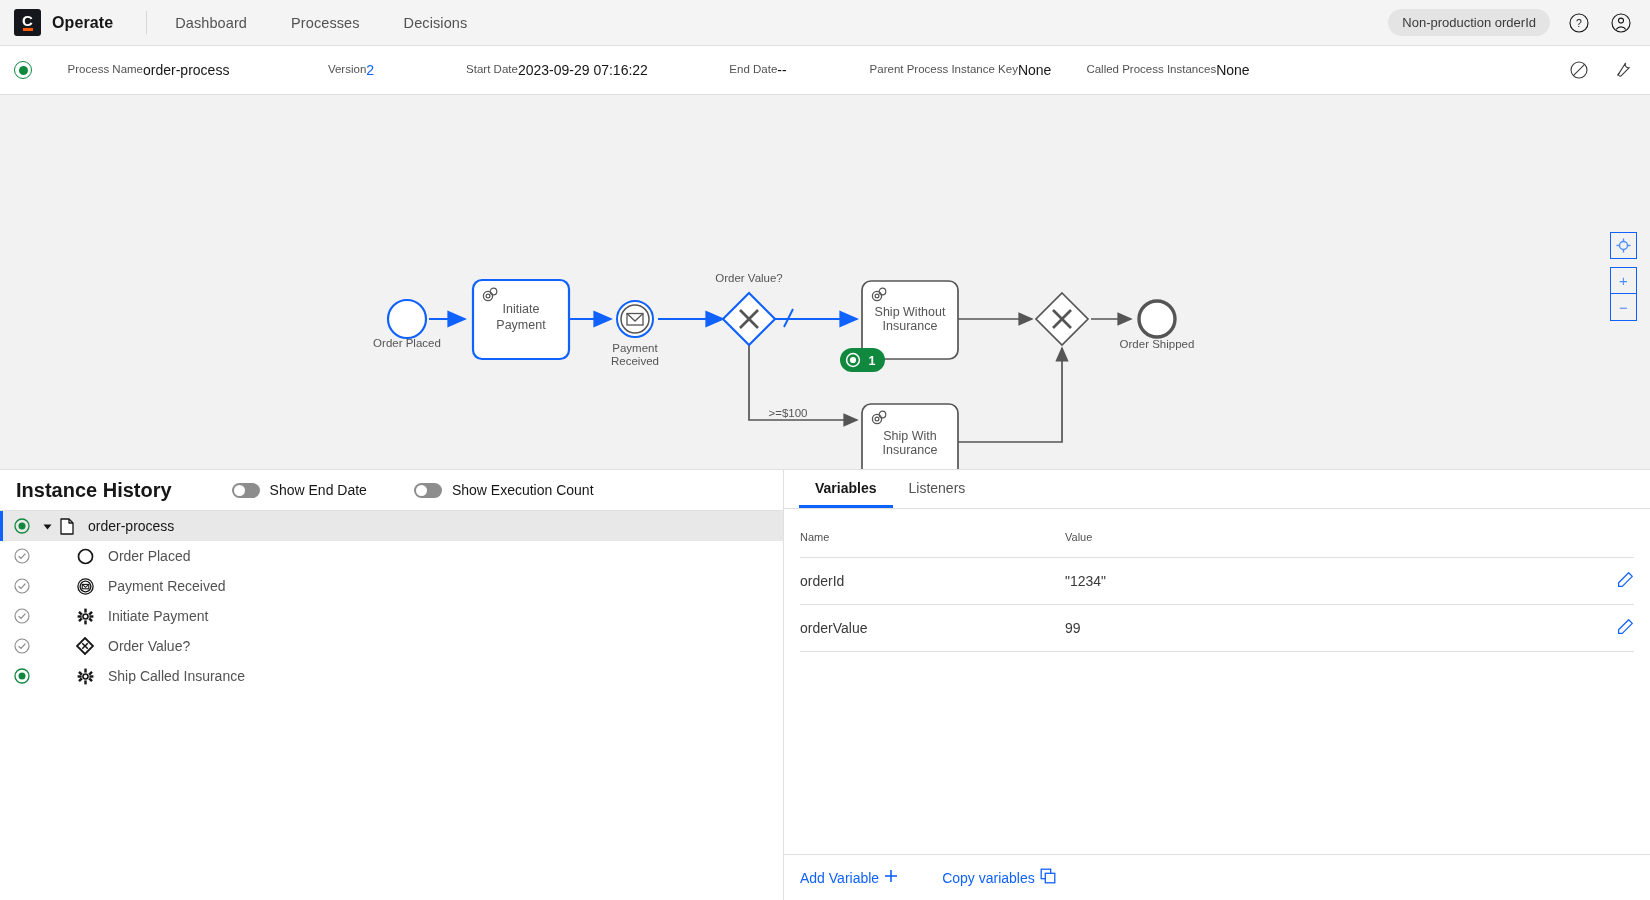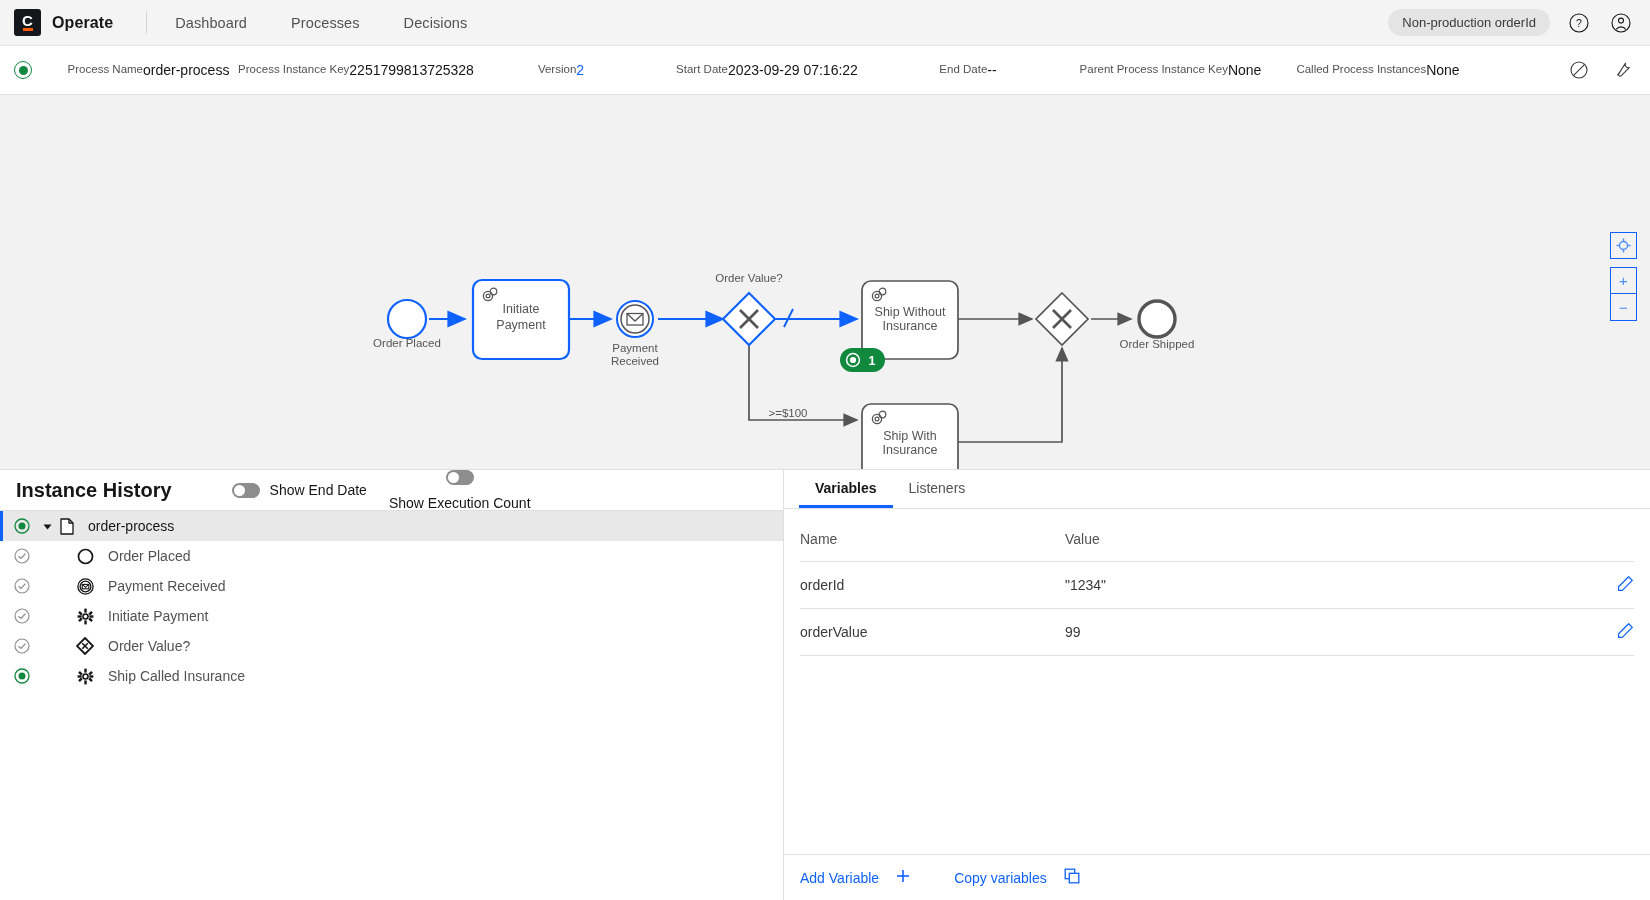--- a/index.html
+++ b/index.html
@@ -131,21 +131,21 @@
     border-right: 1px solid #e0e0e0;
     display: flex; flex-direction: column;
   }
   .history-head {
     height: 41px; display: flex; align-items: center;
     padding: 0 16px; gap: 0;
     border-bottom: 1px solid #e0e0e0;
   }
   .history-title { font-size: 20px; font-weight: bold; }
   .toggle-wrap { display: flex; align-items: center; gap: 10px; margin-left: 60px; }
-  .toggle-wrap.second { margin-left: 22px; flex-direction: column; }
+  .toggle-wrap.second { margin-left: 47px; }
   .toggle {
     width: 28px; height: 15px; border-radius: 8px;
     background: #8d8d8d; position: relative; cursor: pointer; flex: none;
   }
   .toggle i {
     position: absolute; left: 2px; top: 2px;
     width: 11px; height: 11px; border-radius: 50%;
     background: #fff; display: block;
   }
   .toggle-label { font-size: 14px; color: #161616; white-space: nowrap; }
@@ -183,40 +183,40 @@
   .tab {
     display: flex; align-items: center; padding: 0 16px;
     font-size: 14px; color: #525252; cursor: pointer;
     border-bottom: 3px solid transparent;
   }
   .tab.active { color: #161616; font-weight: bold; border-bottom-color: #0f62fe; }
 
   .vars-body { flex: 1; padding: 0 16px 0 16px; overflow: hidden; }
   .vars-table { width: 100%; border-collapse: collapse; table-layout: fixed; }
   .vars-table th {
-    text-align: left; font-size: 14px; font-weight: normal;
+    text-align: left; font-size: 11px; font-weight: normal;
     color: #525252; padding: 22px 0 14px 0;
     border-bottom: 1px solid #e0e0e0;
   }
   .vars-table td {
     font-size: 14px; color: #393939; padding: 13px 0;
     border-bottom: 1px solid #e0e0e0;
     vertical-align: middle;
   }
   .col-name { width: 265px; }
   .col-value { }
   .col-edit { width: 44px; text-align: right; }
   .edit-btn { cursor: pointer; display: inline-flex; }
 
   .vars-footer {
     height: 46px; border-top: 1px solid #e0e0e0;
     display: flex; align-items: center; padding: 0 16px; gap: 44px;
   }
   .footer-action {
-    display: flex; align-items: center; gap: 17px;
+    display: flex; align-items: center; gap: 5px;
     color: #0f62fe; font-size: 14px; cursor: pointer;
   }
 </style>
 </head>
 <body>
 
 <div class="topnav">
   <div class="brand">
     <span class="logo-box">
       <span class="logo-c">C</span>
@@ -251,24 +251,20 @@
 <div class="inst-header">
   <div class="state-dot-wrap">
     <span class="ring-active">
         <i></i>
       </span>
   </div>
 
   <div class="meta-col" style="width:205px">
     <span class="meta-label">Process Name</span>
     <span class="meta-value">order-process</span>
-  </div>
-  <div class="meta-col" style="width:210px">
-    <span class="meta-label">Process Instance Key</span>
-    <span class="meta-value">2251799813725328</span>
   </div>
   <div class="meta-col" style="width:200px">
     <span class="meta-label">Version</span>
     <span class="meta-value link">2</span>
   </div>
   <div class="meta-col" style="width:212px">
     <span class="meta-label">Start Date</span>
     <span class="meta-value">2023-09-29 07:16:22</span>
   </div>
   <div class="meta-col" style="width:190px">

